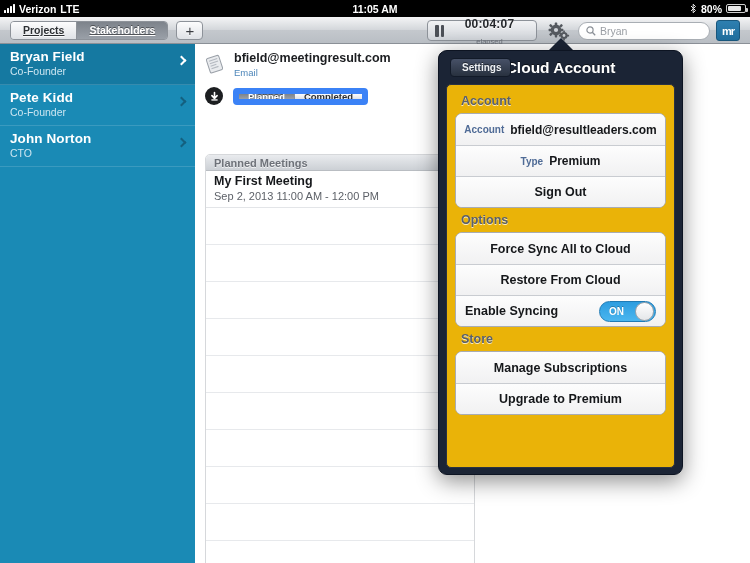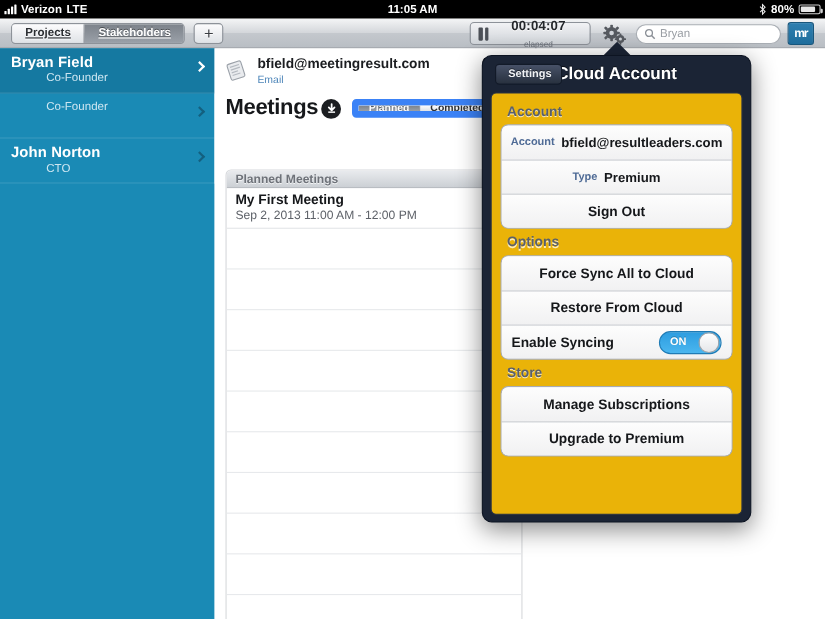--- a/index.html
+++ b/index.html
@@ -104,21 +104,21 @@
   .sidebar {
     position:absolute; top:44px; left:0; width:195px; height:519px;
     background:#1a8ab5;
   }
   .srow {
     height: 41px; padding: 5px 10px 0 10px; position: relative;
     border-bottom: 1px solid rgba(255,255,255,.14);
   }
   .srow.sel { background:#1579a1; }
   .srow .nm { font-size: 13.5px; font-weight: bold; color:#fff; letter-spacing:.1px; }
-  .srow .sub { font-size: 10.5px; color:#cde6f1; margin-top: 1px; margin-left: 32px; }
+  .srow .sub { font-size: 10.5px; color:#cde6f1; margin-top: 1px; }
   .chev {
     position:absolute; right:10px; top:13px; width:7px; height:7px;
     border-right:2.5px solid #fff; border-top:2.5px solid #fff;
     transform: rotate(45deg);
   }
   .srow.sel .chev { border-color:#fff; }
   .srow:not(.sel) .chev { border-color:#14607f; }
   .sfill { position:absolute; top:123px; left:0; width:195px; height:440px; background:#1a8ab5; }
 
   
@@ -309,20 +309,21 @@
     <div class="logobtn">mr</div>
   </div>
 
   <div class="sidebar">
     <div class="srow sel">
       <div class="nm">Bryan Field</div>
       <div class="sub">Co-Founder</div>
       <span class="chev"></span>
     </div>
     <div class="srow">
+      <div class="nm">Pete Kidd</div>
       <div class="sub">Co-Founder</div>
       <span class="chev"></span>
     </div>
     <div class="srow">
       <div class="nm">John Norton</div>
       <div class="sub">CTO</div>
       <span class="chev"></span>
     </div>
     <div class="sfill"></div>
   </div>
@@ -344,21 +345,20 @@
         <div class="l">Email</div>
       </div>
       <div class="cfield phone">
         <div class="v">(703) 477-</div>
         <div class="l">Phone</div>
       </div>
     </div>
 
     <div class="meetbar">
       <div class="meettitle">
-        <span>Meetings</span>
         <span class="dlcircle">
           <svg width="11" height="11" viewBox="0 0 11 11">
             <path d="M5.5 1.6 V6.6 M2.9 4.6 L5.5 7.4 L8.1 4.6" fill="none" stroke="#fff" stroke-width="1.6" stroke-linecap="round" stroke-linejoin="round"></path>
             <rect x="2.4" y="8.3" width="6.2" height="1.3" fill="#fff"></rect>
           </svg>
         </span>
       </div>
       <div class="seg2">
         <div class="on">Planned</div>
         <div>Completed</div>

